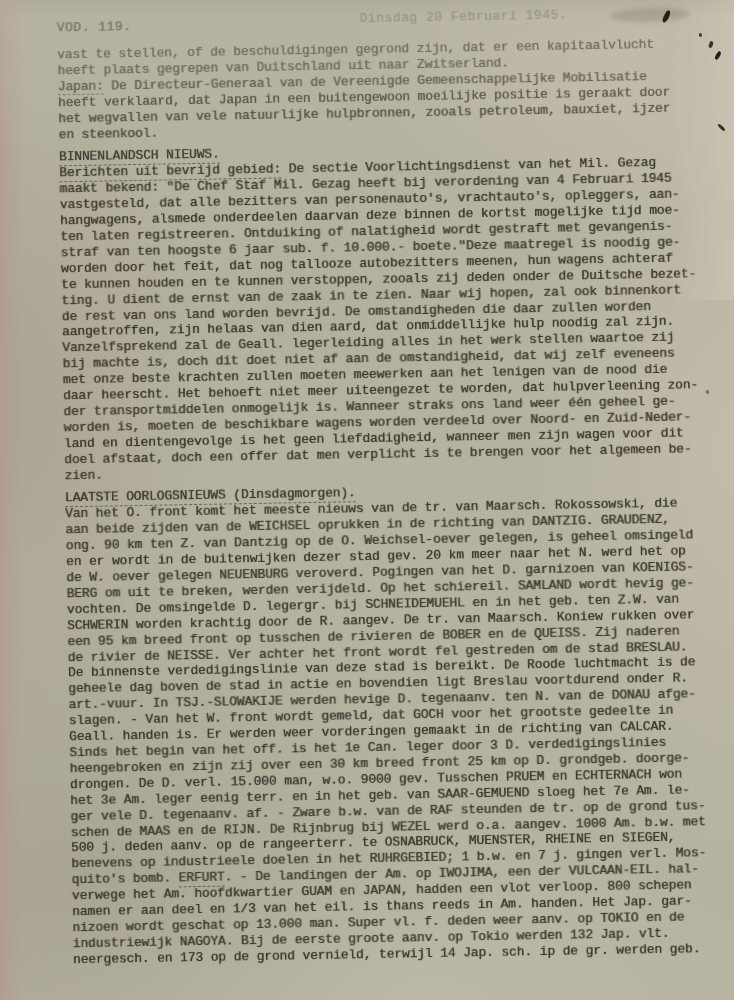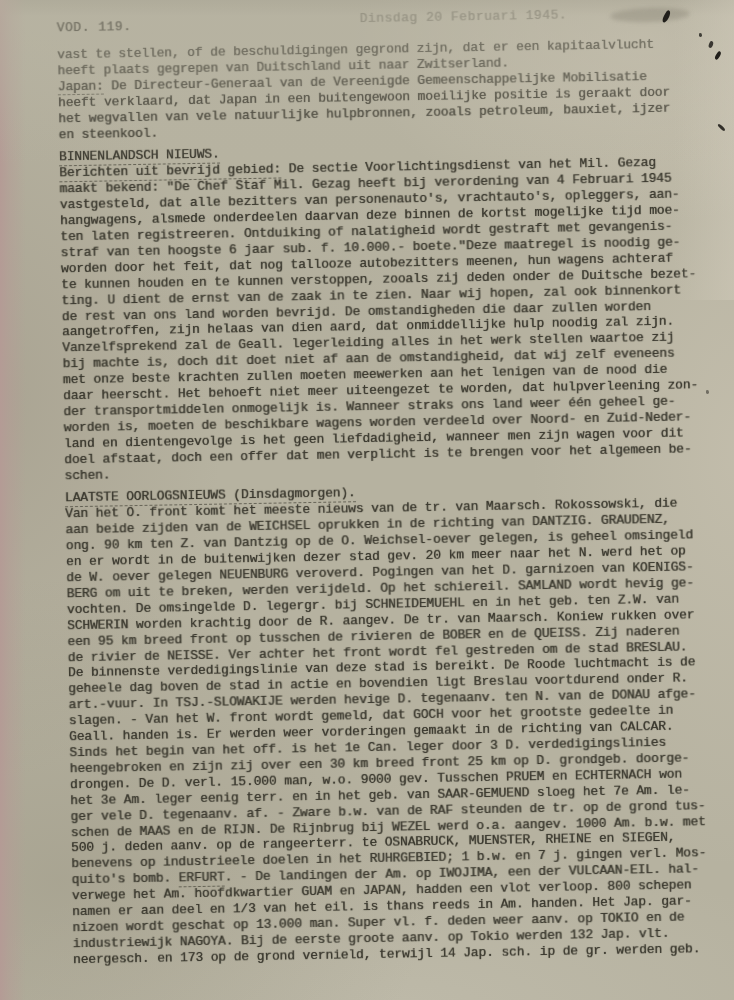--- a/index.html
+++ b/index.html
@@ -93,21 +93,21 @@
         <div class="line"><span>de rest van ons land worden bevrijd. De omstandigheden die daar zullen worden</span></div>
         <div class="line"><span>aangetroffen, zijn helaas van dien aard, dat onmiddellijke hulp noodig zal zijn.</span></div>
         <div class="line"><span>Vanzelfsprekend zal de Geall. legerleiding alles in het werk stellen waartoe zij</span></div>
         <div class="line"><span>bij machte is, doch dit doet niet af aan de omstandigheid, dat wij zelf eveneens</span></div>
         <div class="line"><span>met onze beste krachten zullen moeten meewerken aan het lenigen van de nood die</span></div>
         <div class="line"><span>daar heerscht. Het behoeft niet meer uiteengezet te worden, dat hulpverleening zon-</span></div>
         <div class="line"><span>der transportmiddelen onmogelijk is. Wanneer straks ons land weer één geheel ge-</span></div>
         <div class="line"><span>worden is, moeten de beschikbare wagens worden verdeeld over Noord- en Zuid-Neder-</span></div>
         <div class="line"><span>land en dientengevolge is het geen liefdadigheid, wanneer men zijn wagen voor dit</span></div>
         <div class="line"><span>doel afstaat, doch een offer dat men verplicht is te brengen voor het algemeen be-</span></div>
-        <div class="line"><span>schen.</span></div>
+        <div class="line"><span>zien.</span></div>
         <div class="line gap"><span class="u">LAATSTE OORLOGSNIEUWS (Dinsdagmorgen).</span></div>
         <div class="line"><span>Van het O. front komt het meeste nieuws van de tr. van Maarsch. Rokossowski, die</span></div>
         <div class="line"><span>aan beide zijden van de WEICHSEL oprukken in de richting van DANTZIG. GRAUDENZ,</span></div>
         <div class="line"><span>ong. 90 km ten Z. van Dantzig op de O. Weichsel-oever gelegen, is geheel omsingeld</span></div>
         <div class="line"><span>en er wordt in de buitenwijken dezer stad gev. 20 km meer naar het N. werd het op</span></div>
         <div class="line"><span>de W. oever gelegen NEUENBURG veroverd. Pogingen van het D. garnizoen van KOENIGS-</span></div>
         <div class="line"><span>BERG om uit te breken, werden verijdeld. Op het schiereil. SAMLAND wordt hevig ge-</span></div>
         <div class="line"><span>vochten. De omsingelde D. legergr. bij SCHNEIDEMUEHL en in het geb. ten Z.W. van</span></div>
         <div class="line"><span>SCHWERIN worden krachtig door de R. aangev. De tr. van Maarsch. Koniew rukken over</span></div>
         <div class="line"><span>een 95 km breed front op tusschen de rivieren de BOBER en de QUEISS. Zij naderen</span></div>

